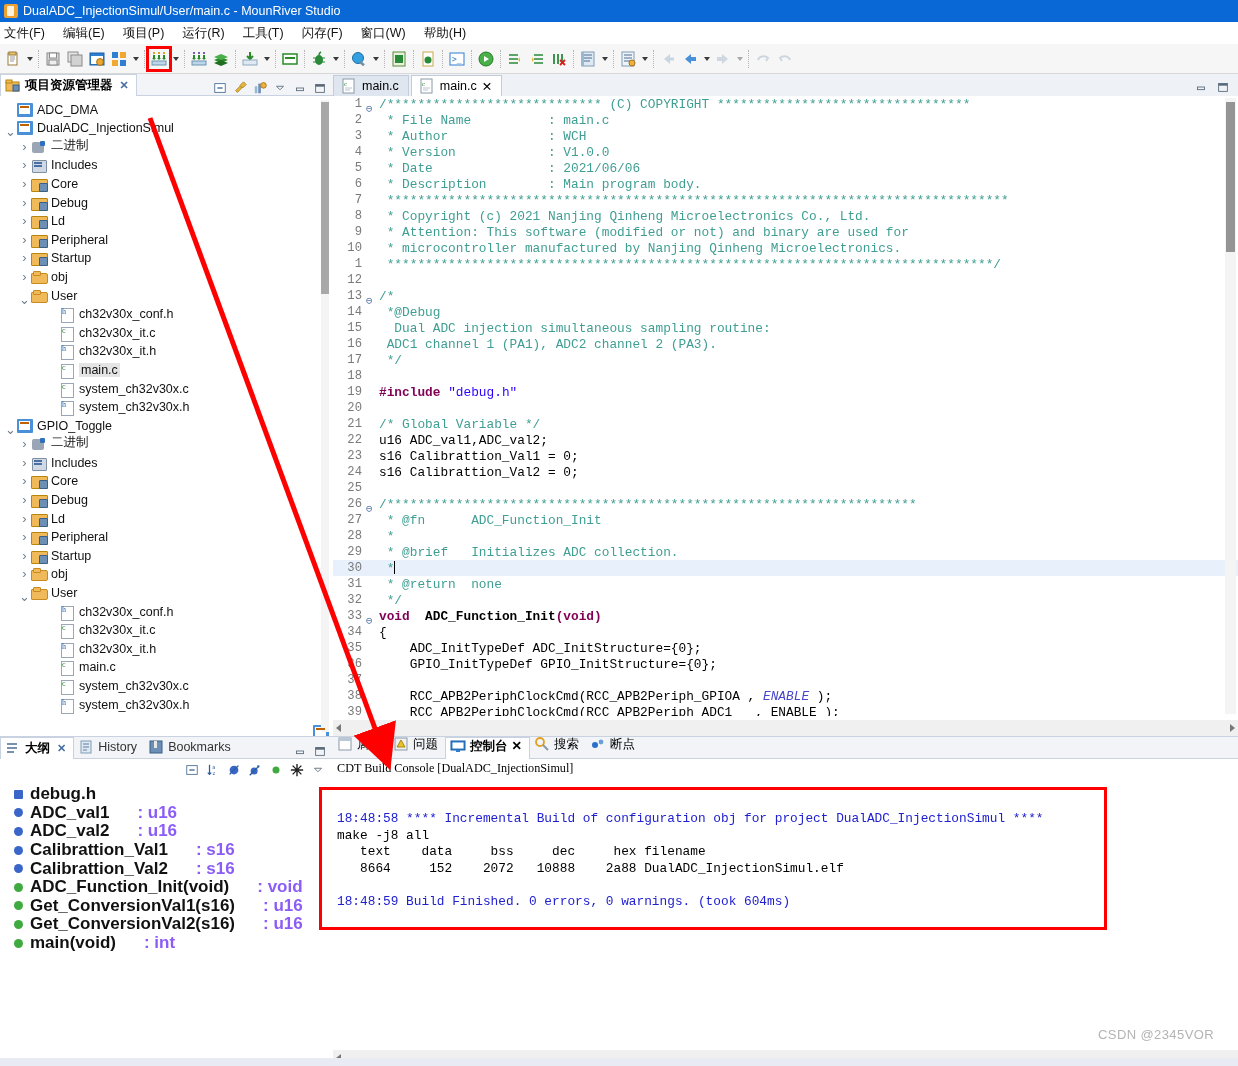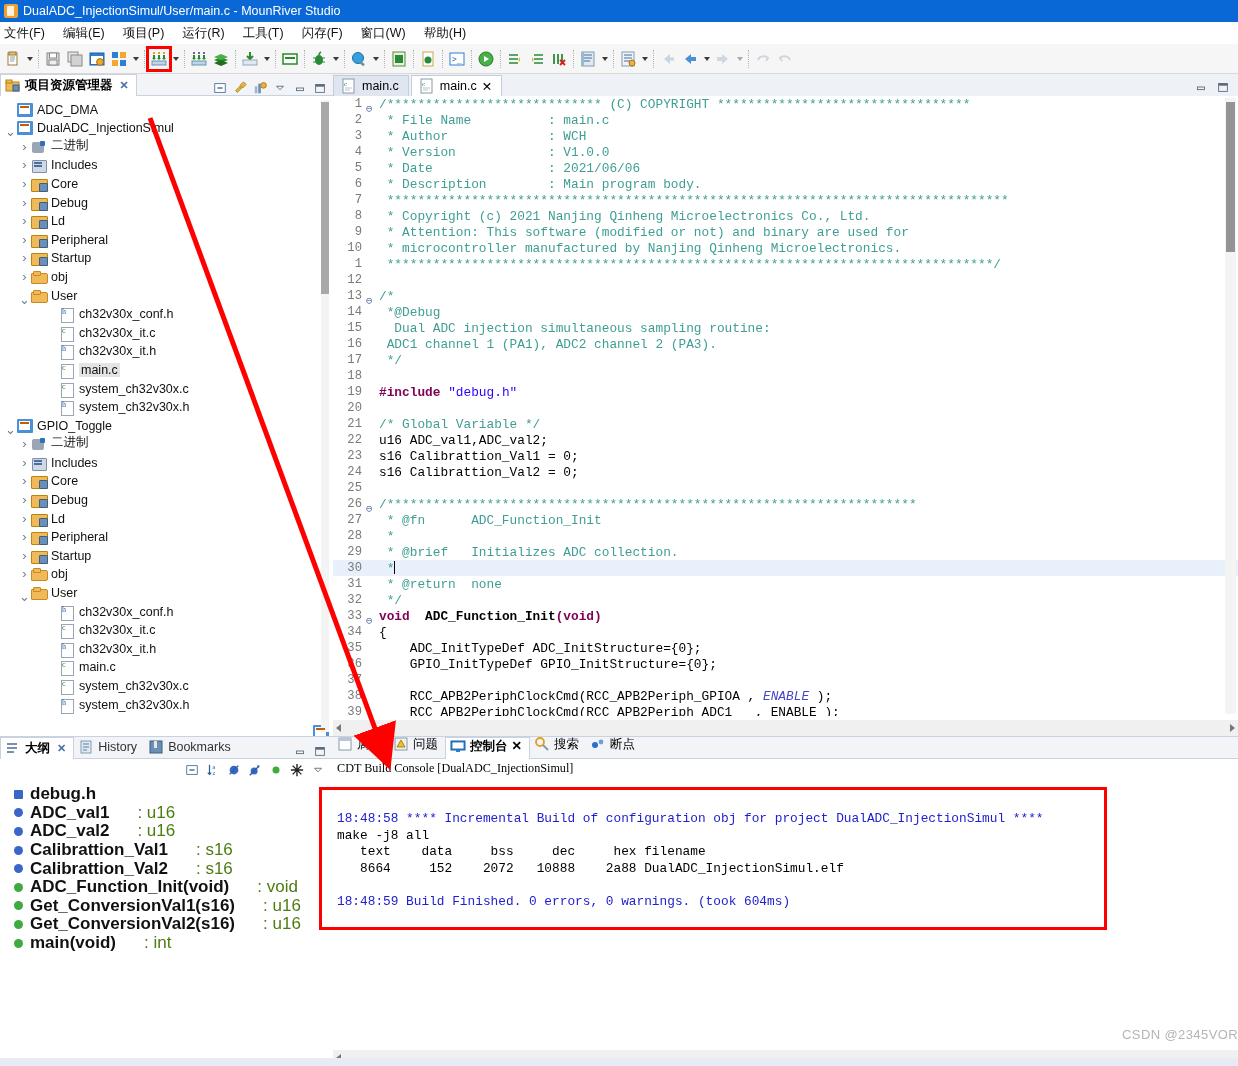--- a/index.html
+++ b/index.html
@@ -122,21 +122,21 @@
   
   .outline-wrap { height: 330px; display:flex; flex-direction:column; border-top:1px solid #c8d2e0; }
   .outline-toolbar { height: 22px; display:flex; align-items:center; justify-content:flex-end; gap:7px; padding-right:8px; background:#fff; }
   .outline-list { flex:1; background:#fff; padding-top:4px; overflow:hidden; }
   .orow { height: 18.6px; display:flex; align-items:center; padding-left: 14px; font-size:17px; white-space:nowrap; }
   .odot { width:9px; height:9px; border-radius:50%; margin-right:7px; flex:0 0 9px; }
   .odot.blue { background:#3a66c9; }
   .odot.green { background:#3faa3f; }
   .odot.hdr { background:#3a66c9; border-radius:1px; }
   .oname { color:#111; font-weight:bold; }
-  .otype { color:#4d7c0f; font-weight:normal;padding-left:28px; }
+  .otype { color:#8b5cf6; font-weight:bold;padding-left:28px; }
 
   
   .edtabs { height:22px; background:#eef1f6; display:flex; align-items:flex-end; }
   .edtab { display:flex; align-items:center; gap:5px; height:21px; padding:0 9px 0 7px; font-size:12.5px;
     background:#dfe6ef; border:1px solid #c3ccd8; border-bottom:none; margin-right:2px; }
   .edtab.active { background:#ffffff; border-color:#c3ccd8; }
   .ed-right { margin-left:auto; display:flex; align-items:center; gap:8px; padding:0 8px 2px 0; }
 
   .editor {
     flex:1; position:relative; background:#ffffff; overflow:hidden;
@@ -170,21 +170,21 @@
   .ctab.active { background:#fff; border:1px solid #c8d2e0; border-bottom:none; font-weight:bold; position:relative; top:1px;}
   .console-body { flex:1; background:#fff; position:relative; padding:0; overflow:hidden; }
   .console-title { font-family:Liberation Serif, serif; font-size:12.2px; padding:2px 0 2px 4px; color:#000; }
   .console-out { font-family:"Liberation Mono", monospace; font-size:12.8px; line-height:16.5px; padding-left:4px; white-space:pre; }
   .cl-blue { color:#2020d0; }
   .cl-black { color:#000; }
   .console-hscroll { position:absolute; left:0; right:0; bottom:0; height:16px; background:#f0f0f0; display:flex; align-items:center; padding:0 3px; }
 
   .red-box { position:absolute; border:3px solid #ff0000; pointer-events:none; }
 
-  .watermark { position:absolute; right:0; bottom:24px; color:#b4b4b4; font-size:13px; letter-spacing:.4px; }
+  .watermark { position:absolute; right:24px; bottom:24px; color:#b4b4b4; font-size:13px; letter-spacing:.4px; }
 
   .bottom-strip { position:absolute; left:0; right:0; bottom:0; height:8px; background:#e8eaf4; }
 
   svg { display:block; }
 </style>
 </head>
 <body>
 
 <div id="app">
 

